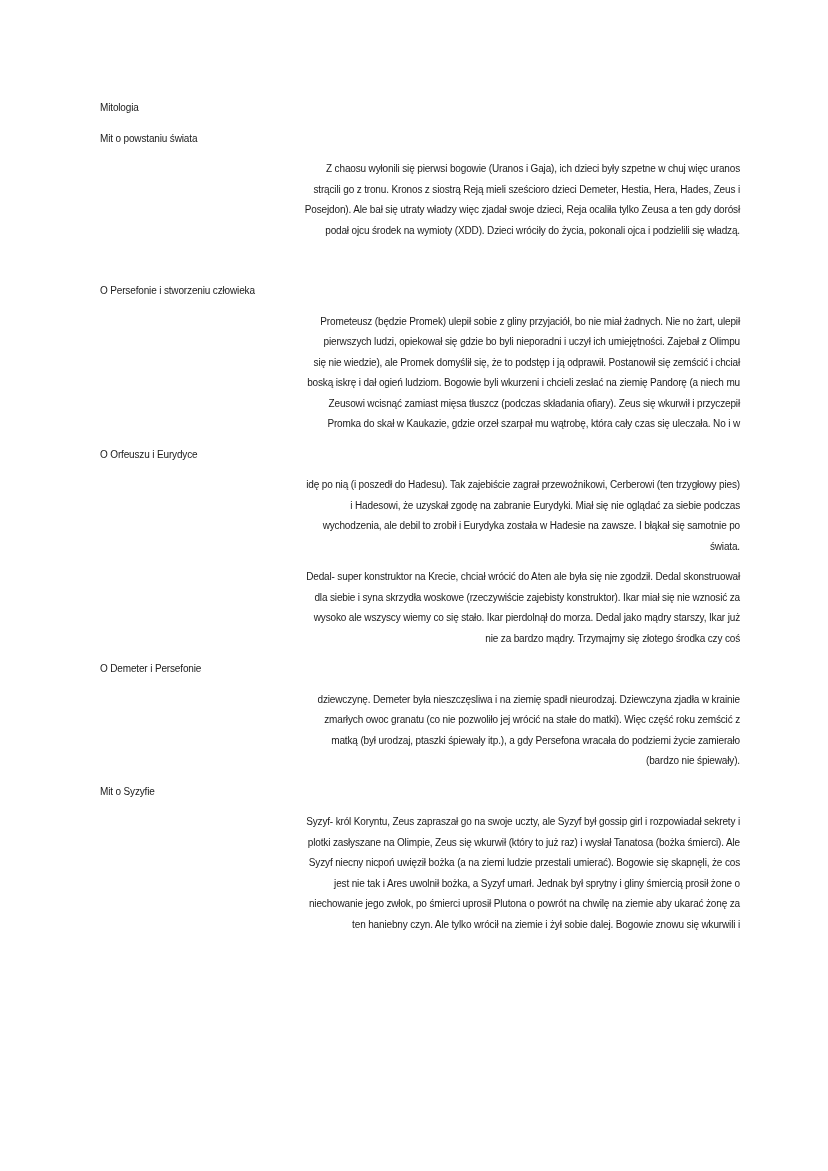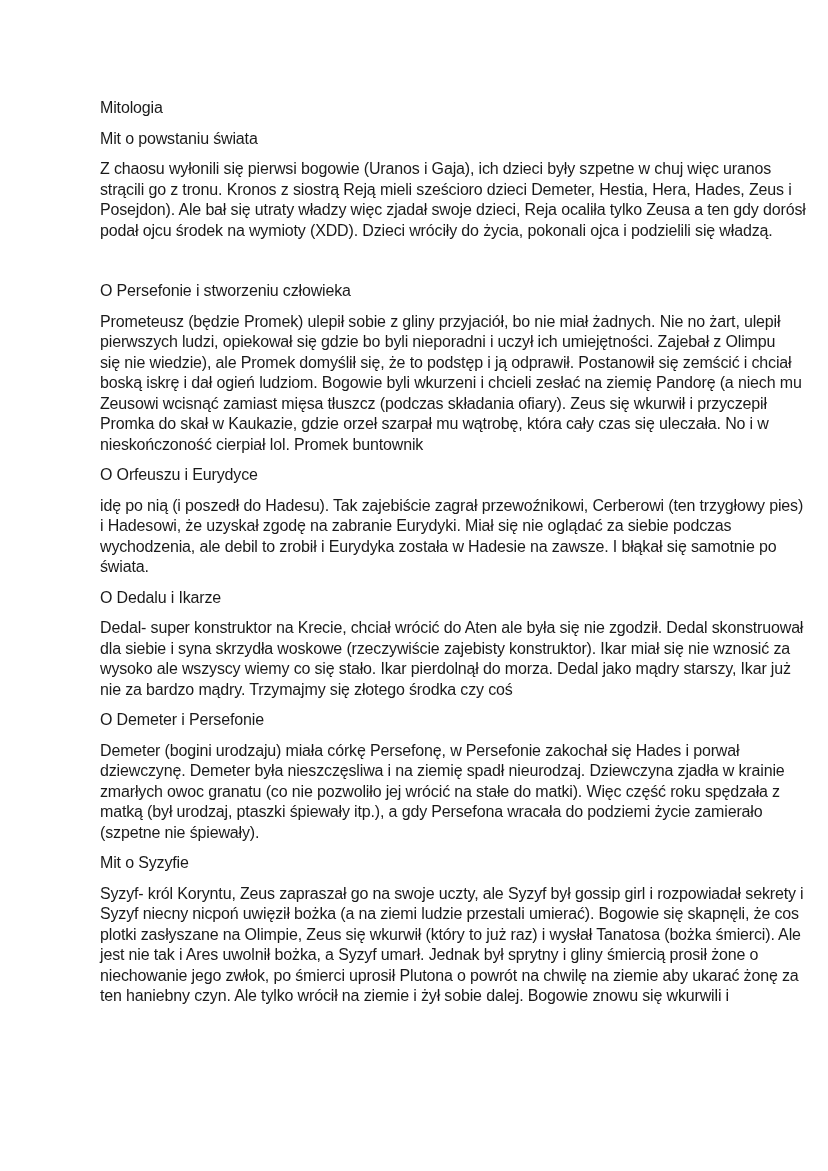--- a/index.html
+++ b/index.html
@@ -1,24 +1,24 @@
 <!DOCTYPE html>
 <html><head>
 <meta charset="utf-8">
 <style>
   html, body { margin: 0; padding: 0; background: #ffffff; }
   body { width: 828px; height: 1171px; position: relative; overflow: hidden; }
   .page {
     position: absolute; left: 100px; top: 98px; width: 640px;
     font-family: "Liberation Sans", sans-serif;
-    font-size: 16px; color: #1a1a1a; letter-spacing: -0.15px;
+    font-size: 10px; color: #1a1a1a; letter-spacing: -0.15px;
   }
   .title, .heading { margin: 0 0 10px 0; line-height: 20.5px; white-space: nowrap; }
   .para { margin: 0 0 10px 0; }
-  .line { display: block; line-height: 20.5px; white-space: nowrap; }
+  .line { display: block; line-height: 20.5px; white-space: nowrap; text-align: right; }
   .spacer { height: 30px; }
 </style>
 </head>
 <body>
 
 <div class="page">
   <div class="title">Mitologia</div>
 
   <div class="heading">Mit o powstaniu świata</div>
   <div class="para">
@@ -30,50 +30,47 @@
   <div class="spacer"></div>
 
   <div class="heading">O Persefonie i stworzeniu człowieka</div>
   <div class="para">
     <span class="line">Prometeusz (będzie Promek) ulepił sobie z gliny przyjaciół, bo nie miał żadnych. Nie no żart, ulepił</span>
     <span class="line">pierwszych ludzi, opiekował się gdzie bo byli nieporadni i uczył ich umiejętności. Zajebał z Olimpu</span>
     <span class="line">się nie wiedzie), ale Promek domyślił się, że to podstęp i ją odprawił. Postanowił się zemścić i chciał</span>
     <span class="line">boską iskrę i dał ogień ludziom. Bogowie byli wkurzeni i chcieli zesłać na ziemię Pandorę (a niech mu</span>
     <span class="line">Zeusowi wcisnąć zamiast mięsa tłuszcz (podczas składania ofiary). Zeus się wkurwił i przyczepił</span>
     <span class="line">Promka do skał w Kaukazie, gdzie orzeł szarpał mu wątrobę, która cały czas się uleczała. No i w</span>
-    <span class="line">nieskończoność cierpiał lol. Promek buntownik</span>
   </div>
 
   <div class="heading">O Orfeuszu i Eurydyce</div>
   <div class="para">
     <span class="line">idę po nią (i poszedł do Hadesu). Tak zajebiście zagrał przewoźnikowi, Cerberowi (ten trzygłowy pies)</span>
     <span class="line">i Hadesowi, że uzyskał zgodę na zabranie Eurydyki. Miał się nie oglądać za siebie podczas</span>
     <span class="line">wychodzenia, ale debil to zrobił i Eurydyka została w Hadesie na zawsze. I błąkał się samotnie po</span>
     <span class="line">świata.</span>
   </div>
 
-  <div class="heading">O Dedalu i Ikarze</div>
   <div class="para">
     <span class="line">Dedal- super konstruktor na Krecie, chciał wrócić do Aten ale była się nie zgodził. Dedal skonstruował</span>
     <span class="line">dla siebie i syna skrzydła woskowe (rzeczywiście zajebisty konstruktor). Ikar miał się nie wznosić za</span>
     <span class="line">wysoko ale wszyscy wiemy co się stało. Ikar pierdolnął do morza. Dedal jako mądry starszy, Ikar już</span>
     <span class="line">nie za bardzo mądry. Trzymajmy się złotego środka czy coś</span>
   </div>
 
   <div class="heading">O Demeter i Persefonie</div>
   <div class="para">
-    <span class="line">Demeter (bogini urodzaju) miała córkę Persefonę, w Persefonie zakochał się Hades i porwał</span>
     <span class="line">dziewczynę. Demeter była nieszczęsliwa i na ziemię spadł nieurodzaj. Dziewczyna zjadła w krainie</span>
-    <span class="line">zmarłych owoc granatu (co nie pozwoliło jej wrócić na stałe do matki). Więc część roku spędzała z</span>
+    <span class="line">zmarłych owoc granatu (co nie pozwoliło jej wrócić na stałe do matki). Więc część roku zemścić z</span>
     <span class="line">matką (był urodzaj, ptaszki śpiewały itp.), a gdy Persefona wracała do podziemi życie zamierało</span>
-    <span class="line">(szpetne nie śpiewały).</span>
+    <span class="line">(bardzo nie śpiewały).</span>
   </div>
 
   <div class="heading">Mit o Syzyfie</div>
   <div class="para">
     <span class="line">Syzyf- król Koryntu, Zeus zapraszał go na swoje uczty, ale Syzyf był gossip girl i rozpowiadał sekrety i</span>
+    <span class="line">plotki zasłyszane na Olimpie, Zeus się wkurwił (który to już raz) i wysłał Tanatosa (bożka śmierci). Ale</span>
     <span class="line">Syzyf niecny nicpoń uwięził bożka (a na ziemi ludzie przestali umierać). Bogowie się skapnęli, że cos</span>
-    <span class="line">plotki zasłyszane na Olimpie, Zeus się wkurwił (który to już raz) i wysłał Tanatosa (bożka śmierci). Ale</span>
     <span class="line">jest nie tak i Ares uwolnił bożka, a Syzyf umarł. Jednak był sprytny i gliny śmiercią prosił żone o</span>
     <span class="line">niechowanie jego zwłok, po śmierci uprosił Plutona o powrót na chwilę na ziemie aby ukarać żonę za</span>
     <span class="line">ten haniebny czyn. Ale tylko wrócił na ziemie i żył sobie dalej. Bogowie znowu się wkurwili i</span>
   </div>
 </div>
 
 </body></html>

